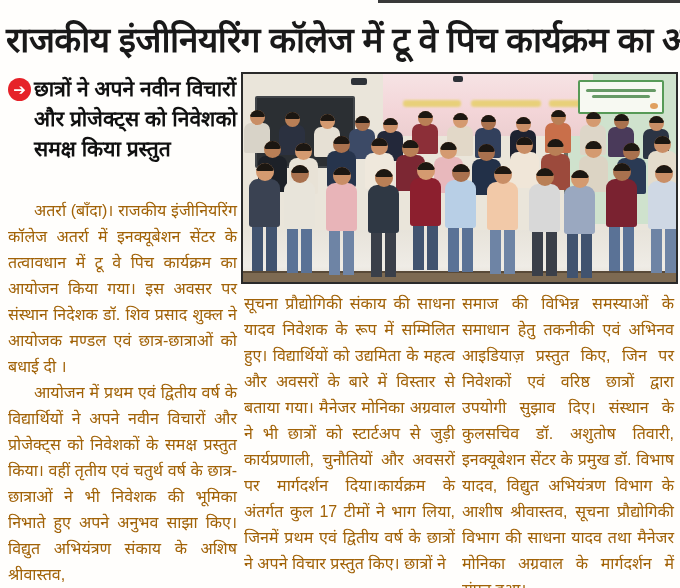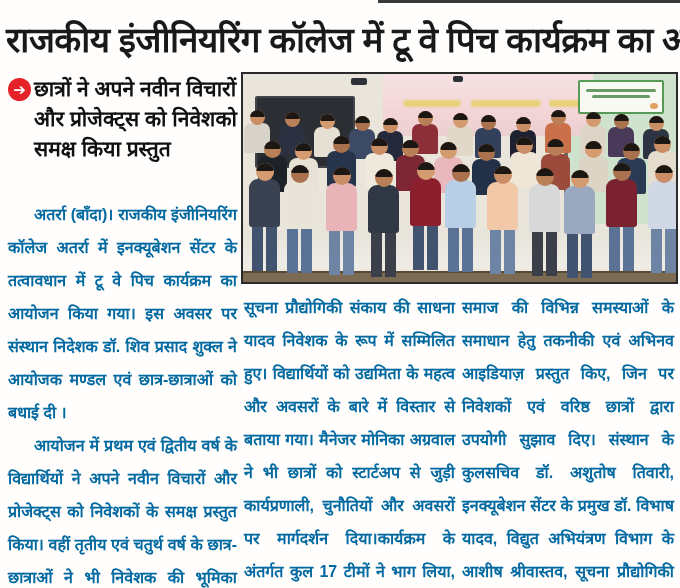--- a/index.html
+++ b/index.html
@@ -31,23 +31,22 @@
   }
   .bullet{
     position:absolute;left:0;top:4px;width:23px;height:23px;border-radius:50%;
     background:#e62229;color:#ffffff;font-size:15px;line-height:23px;text-align:center;
     font-weight:700;
   }
 
   
   .col{
     position:absolute;
-    font-size:16px;line-height:33px;color:#0369a1;
+    font-size:16px;line-height:26px;color:#a16207;
     text-align:justify;
-    font-weight:bold;
   }
   .col p{margin:0;}
   .col p.indent{text-indent:26px;}
   .col-left{left:8px;top:198px;width:229px;height:386px;}
   .col-mid{left:244px;top:291px;width:211px;height:293px;}
   .col-right{left:462px;top:291px;width:212px;height:293px;}
 
   
   .photo{
     position:absolute;left:241px;top:72px;width:437px;height:212px;

